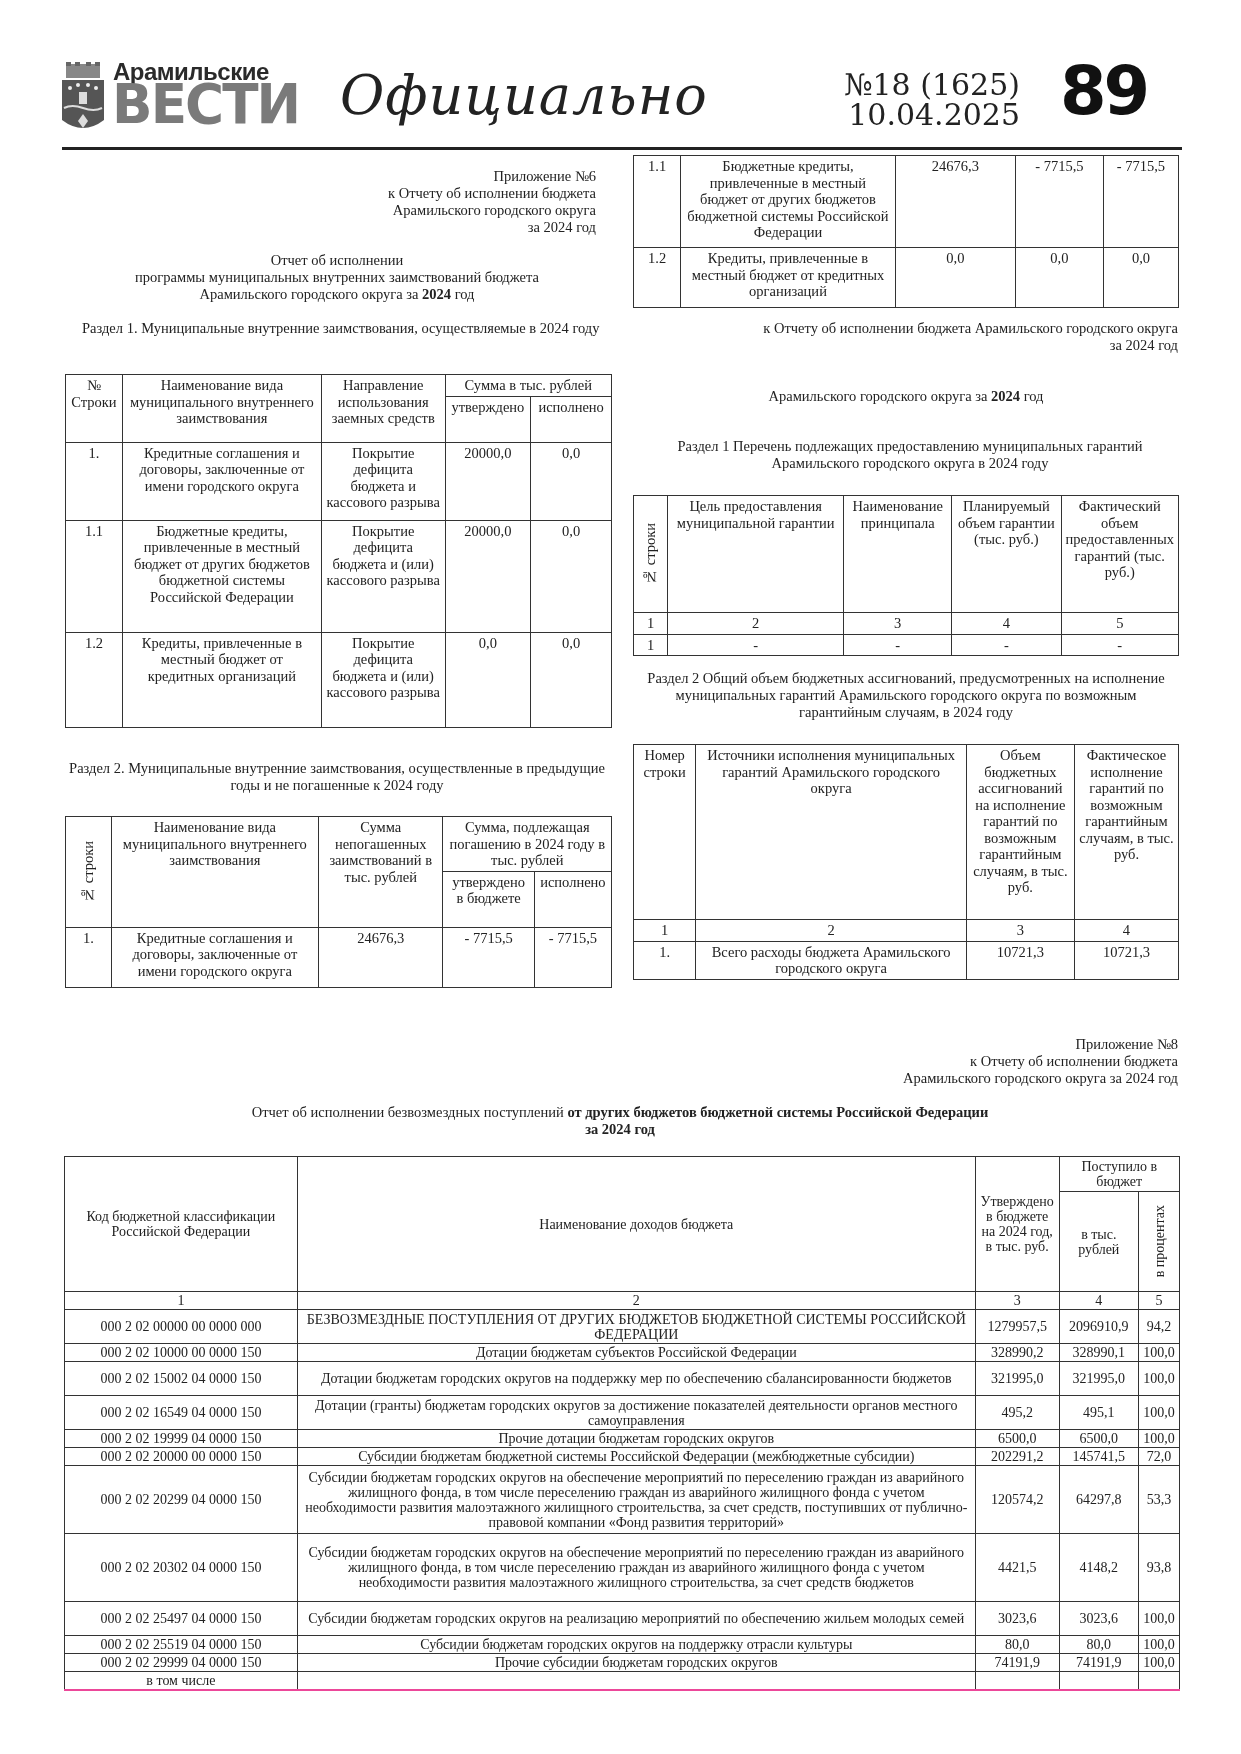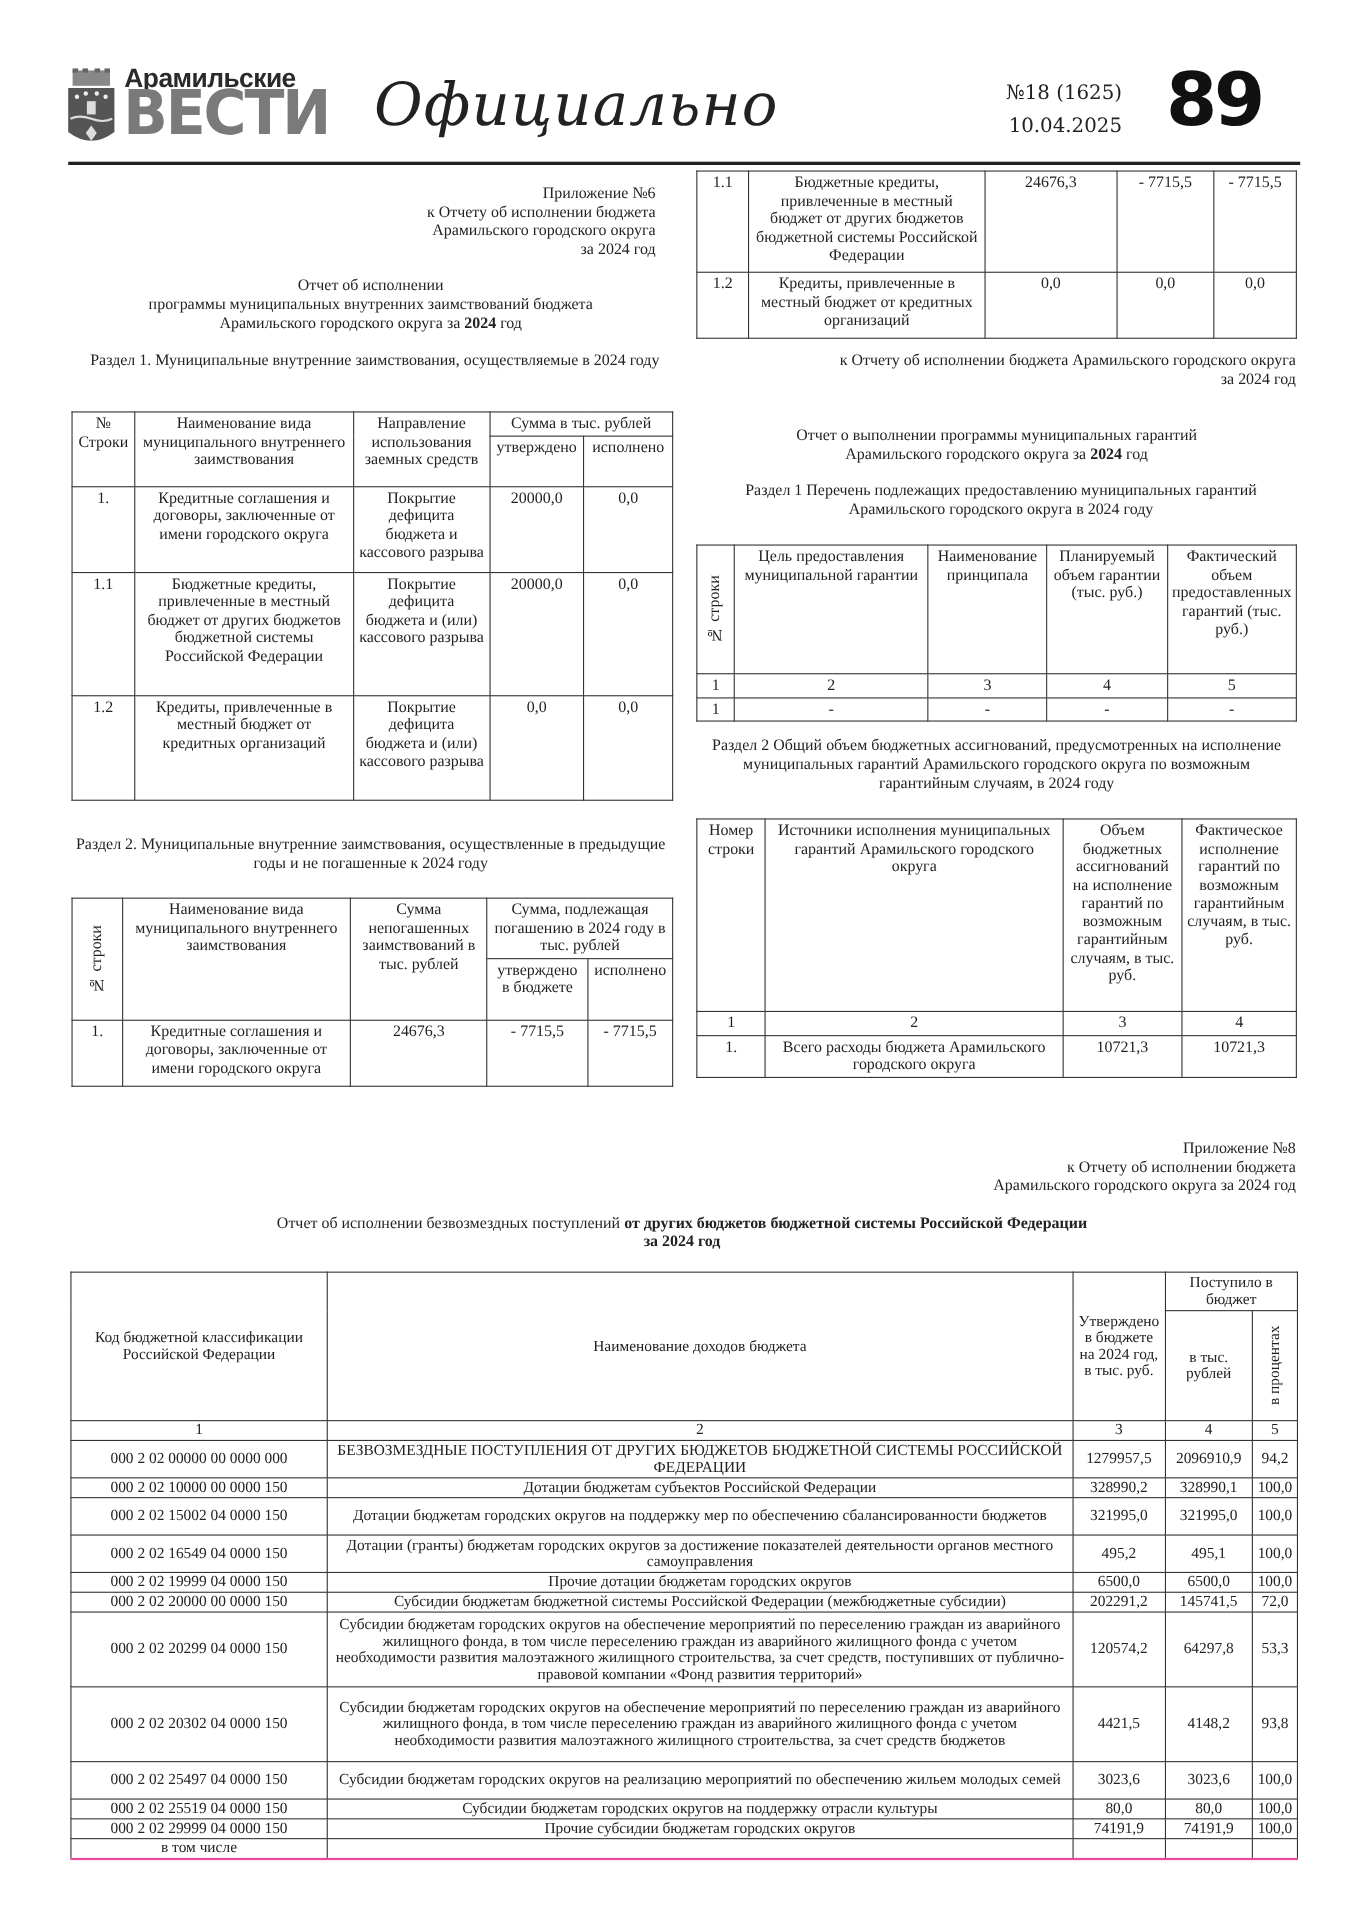--- a/index.html
+++ b/index.html
@@ -3,21 +3,21 @@
 <meta charset="utf-8">
 <style>
   html, body { margin: 0; padding: 0; background: #fff; }
   body { width: 1241px; height: 1754px; position: relative; overflow: hidden;
          font-family: "Liberation Serif", "DejaVu Serif", serif; color: #222; font-size: 14.5px; }
   .abs { position: absolute; }
   #crest { left: 60px; top: 62px; width: 46px; height: 74px; }
   #brand-top { left: 113px; top: 58px; font-family: "Liberation Sans", "DejaVu Sans", sans-serif; font-size: 24px; font-weight: bold; color: #2a2a2a; letter-spacing: -0.5px; }
   #brand-bottom { left: 112px; top: 76px; font-family: "DejaVu Sans", "Liberation Sans", sans-serif; font-size: 56px; font-weight: bold; color: #7a7a7a; letter-spacing: -2px; line-height: 1; transform: scaleX(0.95); transform-origin: left; }
   #section-title { left: 340px; top: 64px; font-family: "DejaVu Serif", "Liberation Serif", serif; font-style: italic; font-size: 54px; color: #222; letter-spacing: 1px; }
-  #issue { left: 830px; top: 70px; width: 190px; text-align: right; font-family: "DejaVu Serif", "Liberation Serif", serif; font-size: 18px; line-height: 30px; color: #222; }
+  #issue { left: 830px; top: 70px; width: 190px; text-align: right; font-family: "DejaVu Serif", "Liberation Serif", serif; font-size: 30px; line-height: 30px; color: #222; }
   #page-num { left: 1060px; top: 58px; font-family: "DejaVu Sans", "Liberation Sans", sans-serif; font-weight: bold; font-size: 67px; line-height: 1; color: #111; letter-spacing: -3px; }
   #rule { left: 62px; top: 147px; width: 1120px; height: 3px; background: #222; }
 
   .right { text-align: right; }
   .center { text-align: center; }
   .lh { line-height: 17px; }
   table { border-collapse: collapse; font-size: 14.5px; line-height: 16.5px; }
   td, th { border: 1.4px solid #333; padding: 2px 4px; vertical-align: top; text-align: center; font-weight: normal; }
   .vert { writing-mode: vertical-rl; transform: rotate(180deg); white-space: nowrap; margin: 0 auto; }
   .vcell { vertical-align: middle; }
@@ -168,21 +168,20 @@
     <td>0,0</td>
   </tr>
 </tbody>
   </table>
 
 <div class="abs lh" style="left:648px; top:320px; width:530px;">
   <div class="right">к Отчету об исполнении бюджета Арамильского городского округа</div>
   <div class="right">за 2024 год</div>
 </div>
 <div class="abs center lh" style="left:633px; top:388px; width:546px;">
-  <div>Отчет о выполнении программы муниципальных гарантий</div>
   <div><span>Арамильского городского округа за </span><b>2024</b><span> год</span></div>
 </div>
 <div class="abs center lh" style="left:640px; top:438px; width:540px;">Раздел 1 Перечень подлежащих предоставлению муниципальных гарантий Арамильского городского округа в 2024 году</div>
 
 <table class="abs" style="left:633px; top:495px; width:546px;">
   <colgroup>
       <col style="width:36px">
       <col style="width:190px">
       <col style="width:110px">
       <col style="width:112px">

